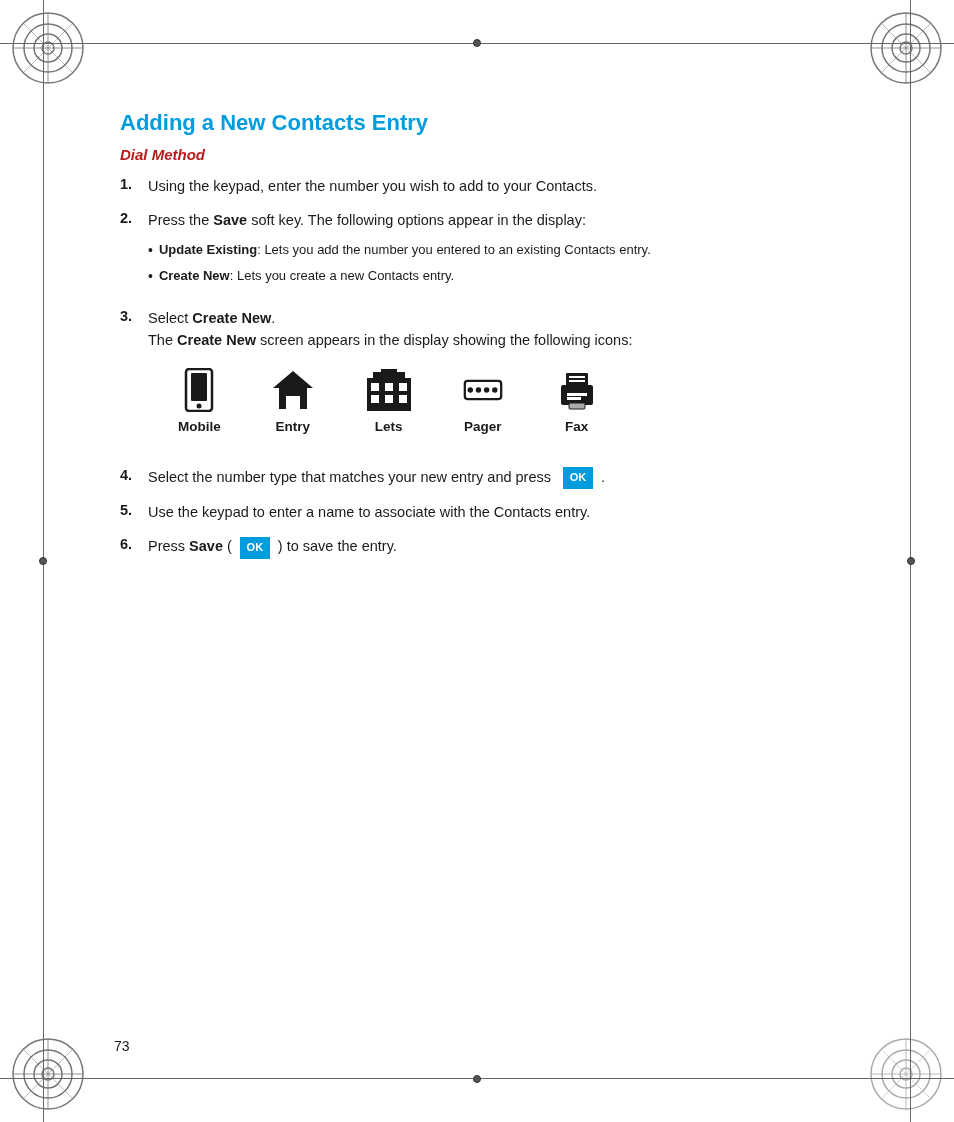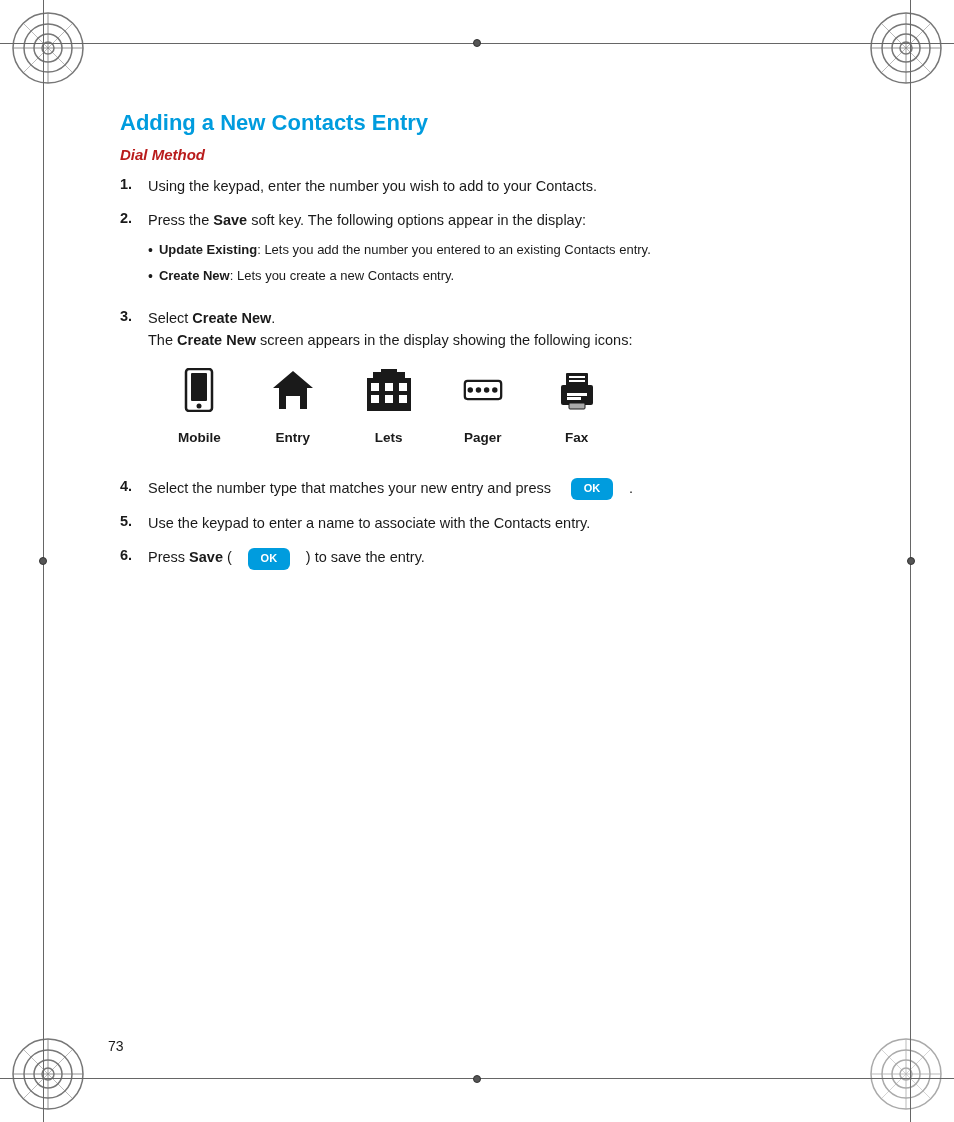--- a/index.html
+++ b/index.html
@@ -167,44 +167,44 @@
     .icon-item {
       display: flex;
       flex-direction: column;
       align-items: center;
       margin-right: 50px;
     }
 
     .icon-label {
       font-size: 13.5px;
       font-weight: bold;
-      margin-top: 16px;
+      margin-top: 5px;
       color: #1a1a1a;
     }
 
     
     .ok-badge {
       display: inline-flex;
       align-items: center;
       justify-content: center;
       background: #009cde;
       color: #fff;
       font-size: 11px;
       font-weight: bold;
-      width: 42px;
+      width: 30px;
       height: 22px;
-      border-radius: 6px;
+      border-radius: 0;
       vertical-align: middle;
-      margin: 0 16px;
+      margin: 0 8px;
     }
 
     .page-number {
       position: absolute;
       bottom: 68px;
-      left: 108px;
+      left: 114px;
       font-size: 14px;
       color: #1a1a1a;
     }
   </style>
 </head>
 <body>
 
 <div class="corner-decoration tl">
   <svg width="80" height="80" viewBox="0 0 80 80">
     <circle cx="40" cy="40" r="35" fill="none" stroke="#777" stroke-width="1.5"></circle>

